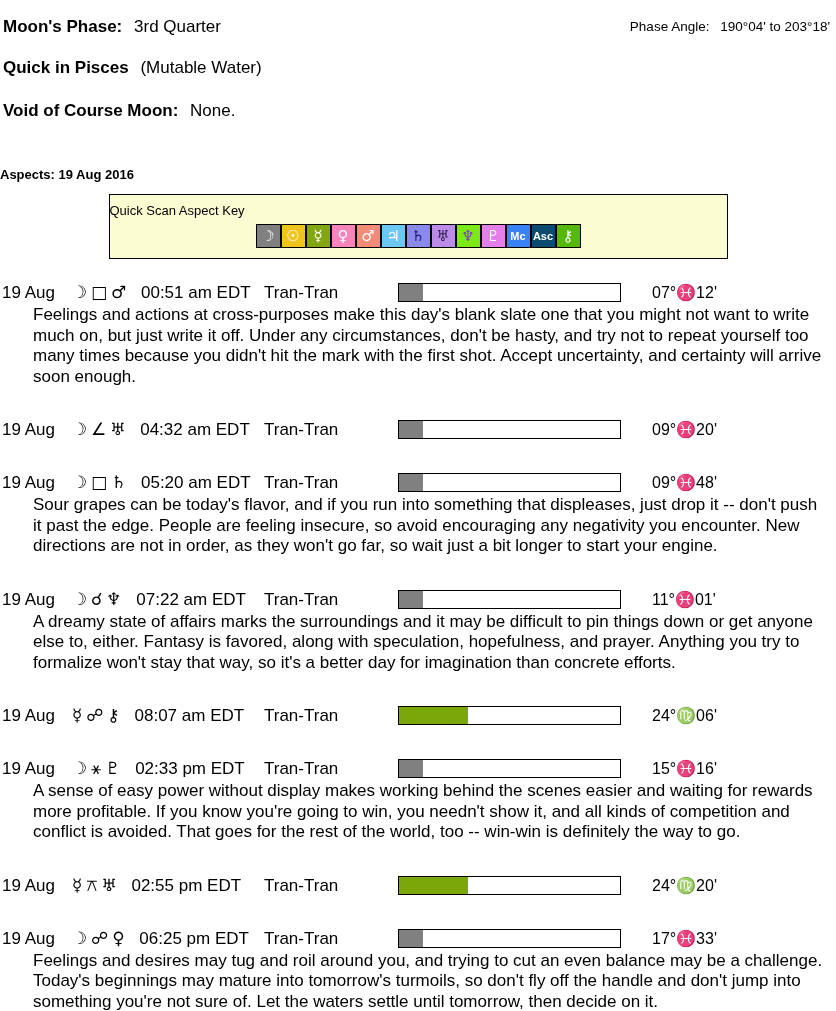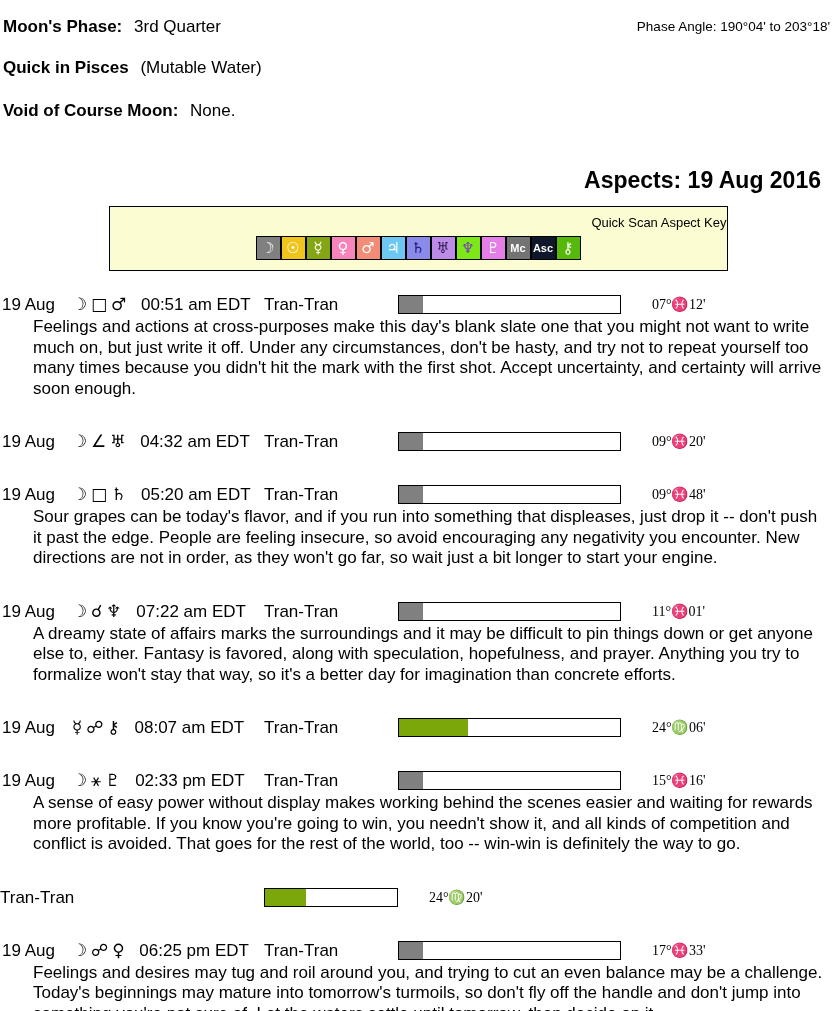--- a/index.html
+++ b/index.html
@@ -4,44 +4,44 @@
 <style>
   html,body{margin:0;padding:0;background:#fff;}
   body{font-family:"Liberation Sans","DejaVu Sans",sans-serif;color:#000;}
   .page{width:836px;min-height:1011px;box-sizing:border-box;padding-top:17px;overflow:hidden;}
 
   .hdr-row{display:flex;justify-content:space-between;align-items:flex-start;padding:0 6px 0 3px;}
   .hdr-main{font-size:17px;line-height:19px;}
   .b{font-weight:bold;}
   .v{margin-left:7px;}
   .phase-angle{font-size:13.5px;margin-top:2px;white-space:nowrap;}
-  .pav{}
+  .pav{margin-left:7px;}
   .hdr-line{font-size:17px;line-height:19px;padding-left:3px;}
   .hl2{margin-top:22px;}
   .hl3{margin-top:24px;}
 
-  .title{font-size:23px;font-weight:bold;text-align:right;margin:47px 15px 0 0;}
-
-  .keybox{width:617px;margin:12px auto 12px;border:1px solid #000;background:#FCFCD2;text-align:right;padding:8px 0 10px;}
+  .title{font-size:13px;font-weight:bold;text-align:left;margin:47px 8px 0 0;}
+
+  .keybox{width:617px;margin:12px auto 12px;border:1px solid #000;background:#FCFCD2;text-align:left;padding:8px 0 10px;}
   .kb-title{font-size:13px;}
   .kb-sub{font-size:13px;color:#00008B;margin-top:4px;}
   .kb-strip{display:flex;justify-content:center;margin-top:6px;}
   .kc{box-sizing:border-box;width:25px;height:24px;border:1px solid #000;display:flex;align-items:center;justify-content:center;font-size:15px;font-weight:bold;font-family:"DejaVu Sans",sans-serif;}
   .kc-txt{font-size:11px;font-family:"Liberation Sans",sans-serif;}
 
   .block{margin-top:32px;}
   .block.first{margin-top:23px;}
   .arow{display:grid;grid-template-columns:264px 134px 223px auto;align-items:flex-start;font-size:17px;line-height:21px;}
   .acol-left{padding-left:2px;white-space:nowrap;}
   .aglyphs{margin-left:10px;}
   .g{margin:0 2px;font-family:"DejaVu Sans",sans-serif;}
   .atime{margin-left:8px;}
   .bar{box-sizing:border-box;height:19px;border:1px solid #000;background:#fff;margin-top:1px;}
   .fill{height:100%;}
-  .acol-deg{padding-left:31px;font-family:Liberation Serif, serif;font-size:14px;}
+  .acol-deg{padding-left:31px;font-family:Liberation Sans, sans-serif;font-size:16px;}
   .atext{font-size:17px;line-height:20.5px;margin:2px 12px 0 33px;}
 </style>
 </head>
 <body>
 
 <div class="page">
 
   <div class="hdr-row">
     <div class="hdr-main">
       <span class="b">Moon's Phase:</span>
@@ -91,24 +91,24 @@
         </span>
       <span class="kc" style="background-color: rgb(188, 139, 232); color: rgb(42, 26, 80);">
           <span>♅</span>
         </span>
       <span class="kc" style="background-color: rgb(124, 232, 21); color: rgb(122, 59, 190);">
           <span>♆</span>
         </span>
       <span class="kc" style="background-color: rgb(230, 126, 232); color: rgb(255, 255, 255);">
           <span>♇</span>
         </span>
-      <span class="kc kc-txt" style="background-color: #737373; color: rgb(255, 255, 255);">
+      <span class="kc kc-txt" style="background-color: #3b82f6; color: rgb(255, 255, 255);">
           <span>Mc</span>
         </span>
-      <span class="kc kc-txt" style="background-color: #0f172a; color: rgb(255, 255, 255);">
+      <span class="kc kc-txt" style="background-color: #0c4a6e; color: rgb(255, 255, 255);">
           <span>Asc</span>
         </span>
       <span class="kc" style="background-color: rgb(85, 184, 10); color: rgb(255, 255, 255);">
           <span>⚷</span>
         </span>
     </div>
   </div>
 
   <div class="block first">
     <div class="arow">
@@ -211,20 +211,25 @@
             <div class="fill" style="width: 11%; background-color: rgb(128, 128, 128);"></div>
           </div>
         </div>
       <div class="acol-deg">15°♓16'</div>
     </div>
     <p class="atext">A sense of easy power without display makes working behind the scenes easier and waiting for rewards more profitable. If you know you're going to win, you needn't show it, and all kinds of competition and conflict is avoided. That goes for the rest of the world, too -- win-win is definitely the way to go.</p>
   </div>
 
   <div class="block">
     <div class="arow">
+      <div class="acol-left">
+        <span>19 Aug</span>
+        <span class="aglyphs"><span class="g">☿</span><span class="g">⚻</span><span class="g">♅</span></span>
+        <span class="atime">02:55 pm EDT</span>
+      </div>
       <div class="acol-type">Tran-Tran</div>
       <div class="acol-bar">
           <div class="bar">
             <div class="fill" style="width: 31%; background-color: rgb(124, 167, 11);"></div>
           </div>
         </div>
       <div class="acol-deg">24°♍20'</div>
     </div>
   </div>
 

